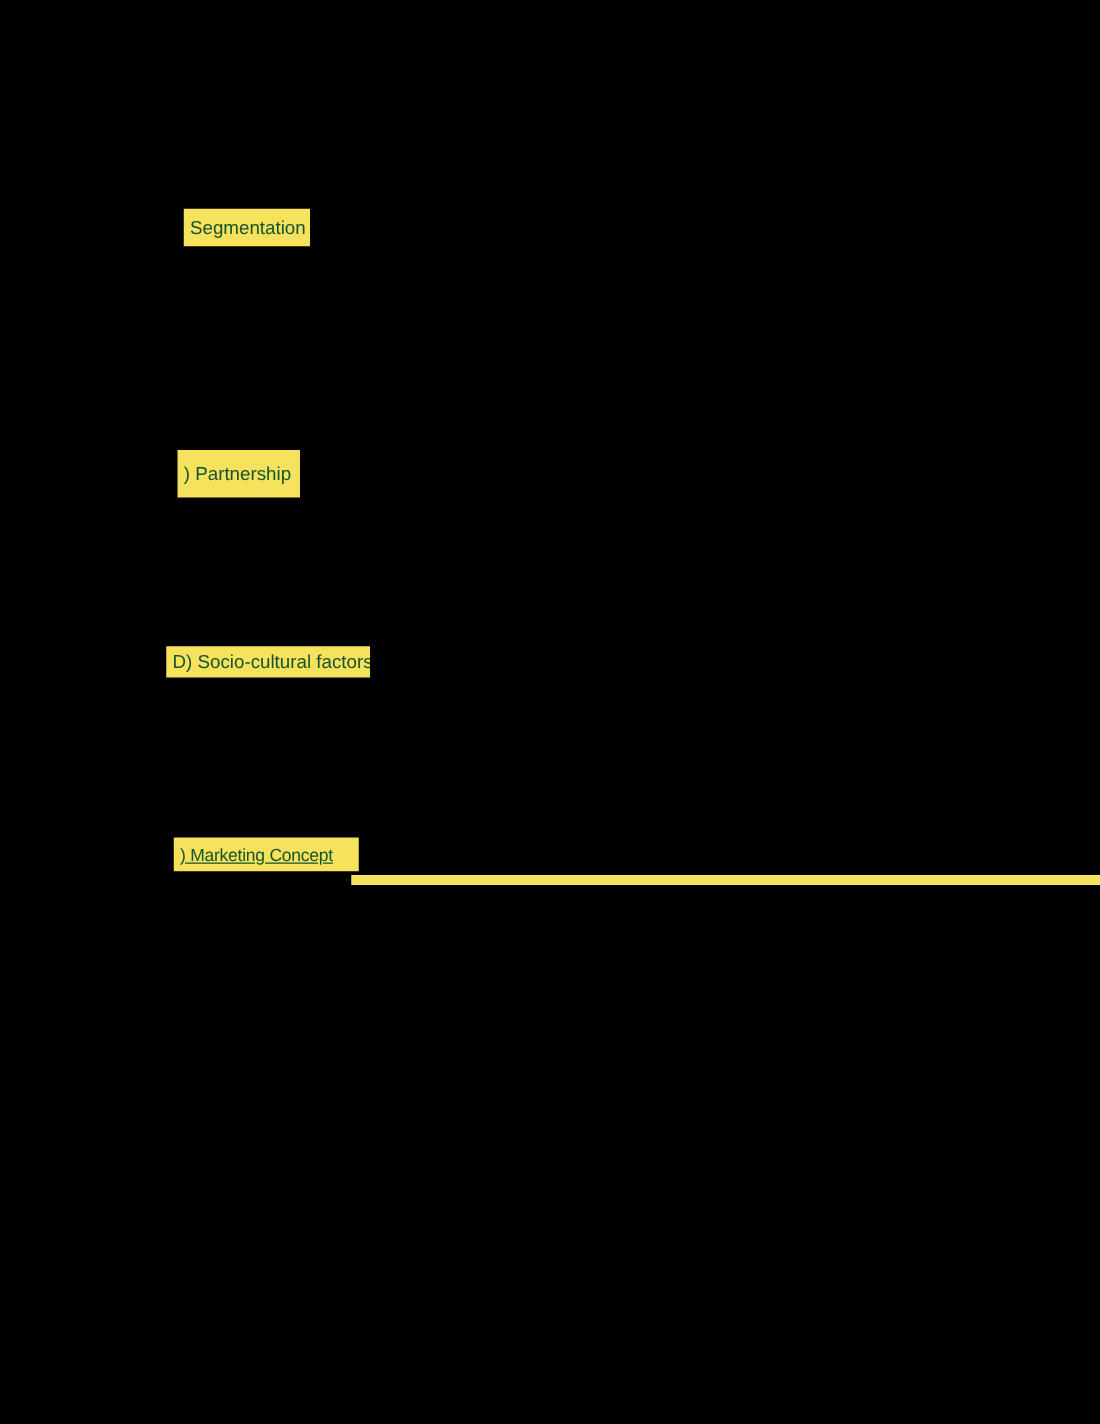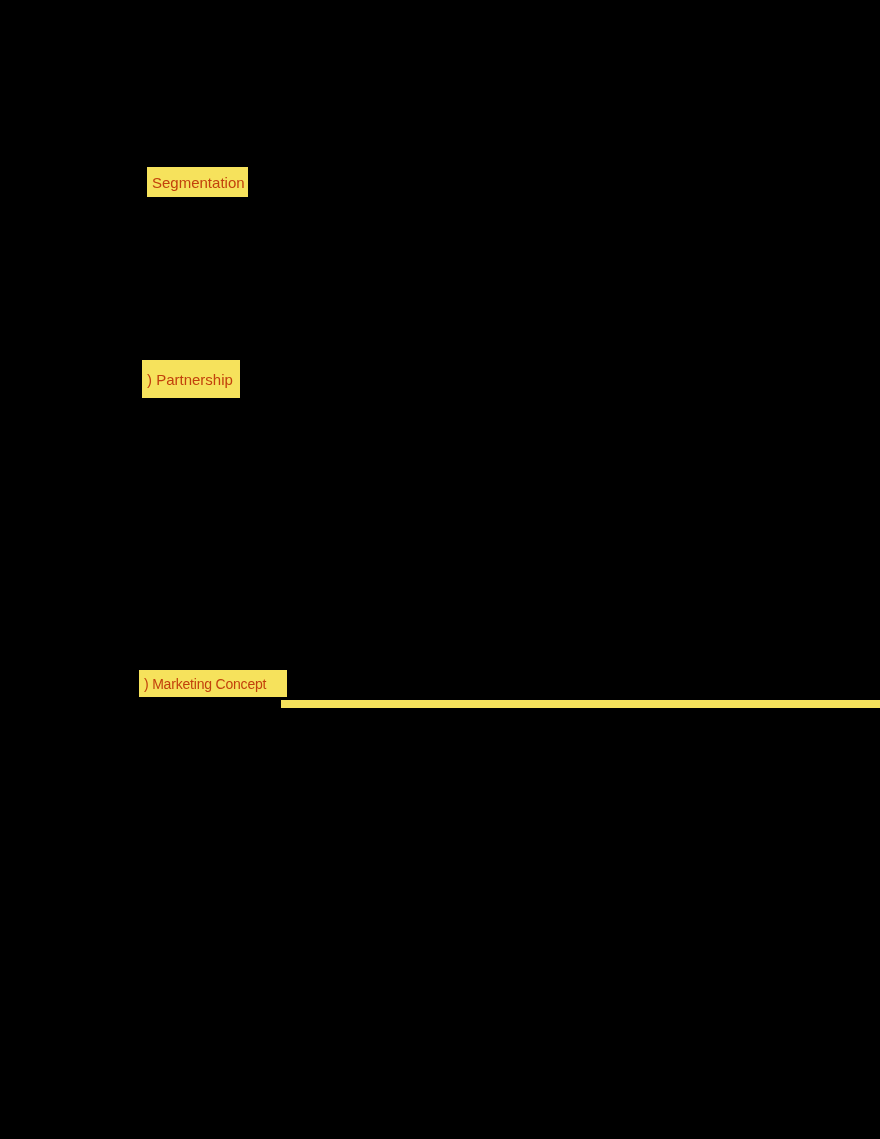--- a/index.html
+++ b/index.html
@@ -11,21 +11,21 @@
     position: relative;
     width: 880px;
     height: 1139px;
     background: #000000;
     overflow: hidden;
     font-family: "Liberation Sans", sans-serif;
   }
   .hl {
     position: absolute;
     background: #f6e25c;
-    color: #c2410c;
+    color: #14532d;
     font-size: 15px;
     line-height: 1;
     display: flex;
     align-items: center;
     padding-left: 5px;
     box-sizing: border-box;
     white-space: nowrap;
     overflow: hidden;
   }
   .hl--compact {
@@ -37,29 +37,30 @@
     left: 281px;
     top: 700px;
     width: 599px;
     height: 8px;
     background: #f6e25c;
   }
   
   .hl-segmentation      { left: 147px; top: 167px; width: 101px; height: 30px; }
   .hl-partnership       { left: 142px; top: 360px; width:  98px; height: 38px; }
   .hl-socio-cultural    { left: 133px; top: 517px; width: 163px; height: 25px; }
-  .hl-marketing-concept { left: 139px; top: 670px; width: 148px; height: 27px; }
+  .hl-marketing-concept { left: 139px; top: 670px; width: 148px; height: 27px; text-decoration: underline; }
 </style>
 </head>
 <body>
 
 <div class="page">
 
   <span class="hl hl-segmentation">Segmentation</span>
 
   <span class="hl hl-partnership">) Partnership</span>
 
+  <span class="hl hl-socio-cultural">D) Socio-cultural factors</span>
 
   <span class="hl hl--compact hl-marketing-concept">) Marketing Concept</span>
 
   <div class="strip"></div>
 
 </div>
 
 </body></html>

